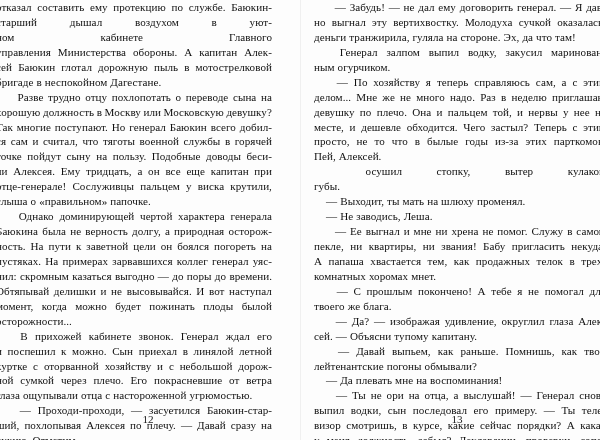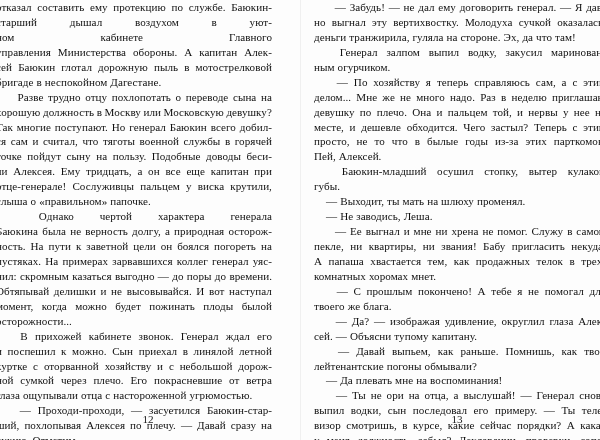--- a/index.html
+++ b/index.html
@@ -104,21 +104,21 @@
         <div class="line j"><span>сей</span><span>Баюкин</span><span>глотал</span><span>дорожную</span><span>пыль</span><span>в</span><span>мотострелковой</span></div>
         <div class="line">бригаде в неспокойном Дагестане.</div>
         <div class="line j"><span class="para-indent"></span><span>Разве</span><span>трудно</span><span>отцу</span><span>похлопотать</span><span>о</span><span>переводе</span><span>сына</span><span>на</span></div>
         <div class="line j"><span>хорошую</span><span>должность</span><span>в</span><span>Москву</span><span>или</span><span>Московскую</span><span>девушку?</span></div>
         <div class="line j"><span>Так</span><span>многие</span><span>поступают.</span><span>Но</span><span>генерал</span><span>Баюкин</span><span>всего</span><span>добил-</span></div>
         <div class="line j"><span>ся</span><span>сам</span><span>и</span><span>считал,</span><span>что</span><span>тяготы</span><span>военной</span><span>службы</span><span>в</span><span>горячей</span></div>
         <div class="line j"><span>точке</span><span>пойдут</span><span>сыну</span><span>на</span><span>пользу.</span><span>Подобные</span><span>доводы</span><span>беси-</span></div>
         <div class="line j"><span>ли</span><span>Алексея.</span><span>Ему</span><span>тридцать,</span><span>а</span><span>он</span><span>все</span><span>еще</span><span>капитан</span><span>при</span></div>
         <div class="line j"><span>отце-генерале!</span><span>Сослуживцы</span><span>пальцем</span><span>у</span><span>виска</span><span>крутили,</span></div>
         <div class="line">слыша о «правильном» папочке.</div>
-        <div class="line j"><span class="para-indent"></span><span>Однако</span><span>чертой</span><span>характера</span><span>генерала</span></div>
+        <div class="line j"><span class="para-indent"></span><span>Однако</span><span>доминирующей</span><span>чертой</span><span>характера</span><span>генерала</span></div>
         <div class="line j"><span>Баюкина</span><span>была</span><span>не</span><span>верность</span><span>долгу,</span><span>а</span><span>природная</span><span>осторож-</span></div>
         <div class="line j"><span>ность.</span><span>На</span><span>пути</span><span>к</span><span>заветной</span><span>цели</span><span>он</span><span>боялся</span><span>погореть</span><span>на</span></div>
         <div class="line j"><span>пустяках.</span><span>На</span><span>примерах</span><span>зарвавшихся</span><span>коллег</span><span>генерал</span><span>уяс-</span></div>
         <div class="line j"><span>нил:</span><span>скромным</span><span>казаться</span><span>выгодно</span><span>—</span><span>до</span><span>поры</span><span>до</span><span>времени.</span></div>
         <div class="line j"><span>Обтяпывай</span><span>делишки</span><span>и</span><span>не</span><span>высовывайся.</span><span>И</span><span>вот</span><span>наступал</span></div>
         <div class="line j"><span>момент,</span><span>когда</span><span>можно</span><span>будет</span><span>пожинать</span><span>плоды</span><span>былой</span></div>
         <div class="line">осторожности...</div>
         <div class="line j"><span class="para-indent"></span><span>В</span><span>прихожей</span><span>кабинете</span><span>звонок.</span><span>Генерал</span><span>ждал</span><span>его</span></div>
         <div class="line j"><span>и</span><span>поспешил</span><span>к</span><span>можно.</span><span>Сын</span><span>приехал</span><span>в</span><span>линялой</span><span>летной</span></div>
         <div class="line j"><span>куртке</span><span>с</span><span>оторванной</span><span>хозяйству</span><span>и</span><span>с</span><span>небольшой</span><span>дорож-</span></div>
@@ -137,21 +137,21 @@
         <div class="line j"><span>но</span><span>выгнал</span><span>эту</span><span>вертихвостку.</span><span>Молодуха</span><span>сучкой</span><span>оказалась,</span></div>
         <div class="line">деньги транжирила, гуляла на стороне. Эх, да что там!</div>
         <div class="line j"><span class="para-indent"></span><span>Генерал</span><span>залпом</span><span>выпил</span><span>водку,</span><span>закусил</span><span>маринован-</span></div>
         <div class="line">ным огурчиком.</div>
         <div class="line j"><span class="para-indent"></span><span>—</span><span>По</span><span>хозяйству</span><span>я</span><span>теперь</span><span>справляюсь</span><span>сам,</span><span>а</span><span>с</span><span>этим</span></div>
         <div class="line j"><span>делом...</span><span>Мне</span><span>же</span><span>не</span><span>много</span><span>надо.</span><span>Раз</span><span>в</span><span>неделю</span><span>приглашаю</span></div>
         <div class="line j"><span>девушку</span><span>по</span><span>плечо.</span><span>Она</span><span>и</span><span>пальцем</span><span>той,</span><span>и</span><span>нервы</span><span>у</span><span>нее</span><span>на</span></div>
         <div class="line j"><span>месте,</span><span>и</span><span>дешевле</span><span>обходится.</span><span>Чего</span><span>застыл?</span><span>Теперь</span><span>с</span><span>этим</span></div>
         <div class="line j"><span>просто,</span><span>не</span><span>то</span><span>что</span><span>в</span><span>былые</span><span>годы</span><span>из-за</span><span>этих</span><span>парткомов.</span></div>
         <div class="line">Пей, Алексей.</div>
-        <div class="line j"><span class="para-indent"></span><span>Баюкин-младший</span><span>осушил</span><span>стопку,</span><span>вытер</span><span>кулаком</span></div>
+        <div class="line j"><span class="para-indent"></span><span>осушил</span><span>стопку,</span><span>вытер</span><span>кулаком</span></div>
         <div class="line">губы.</div>
         <div class="line">&nbsp;&nbsp;&nbsp;&nbsp;— Выходит, ты мать на шлюху променял.</div>
         <div class="line">&nbsp;&nbsp;&nbsp;&nbsp;— Не заводись, Леша.</div>
         <div class="line j"><span class="para-indent"></span><span>—</span><span>Ее</span><span>выгнал</span><span>и</span><span>мне</span><span>ни</span><span>хрена</span><span>не</span><span>помог.</span><span>Служу</span><span>в</span><span>самом</span></div>
         <div class="line j"><span>пекле,</span><span>ни</span><span>квартиры,</span><span>ни</span><span>звания!</span><span>Бабу</span><span>пригласить</span><span>некуда.</span></div>
         <div class="line j"><span>А</span><span>папаша</span><span>хвастается</span><span>тем,</span><span>как</span><span>продажных</span><span>телок</span><span>в</span><span>трех-</span></div>
         <div class="line">комнатных хоромах мнет.</div>
         <div class="line j"><span class="para-indent"></span><span>—</span><span>С</span><span>прошлым</span><span>покончено!</span><span>А</span><span>тебе</span><span>я</span><span>не</span><span>помогал</span><span>для</span></div>
         <div class="line">твоего же блага.</div>
         <div class="line j"><span class="para-indent"></span><span>—</span><span>Да?</span><span>—</span><span>изображая</span><span>удивление,</span><span>округлил</span><span>глаза</span><span>Алек-</span></div>

